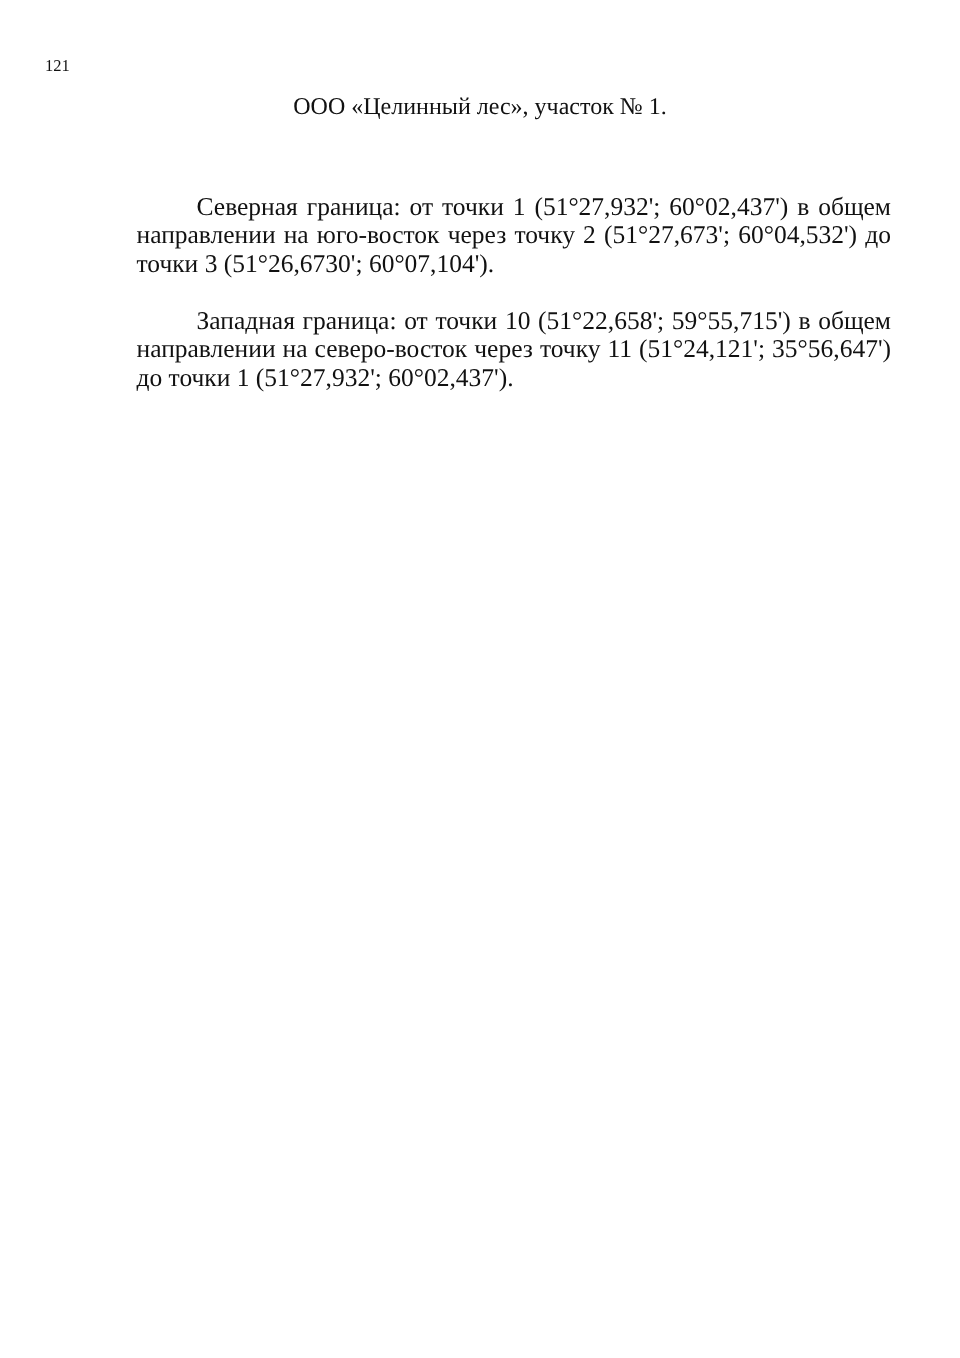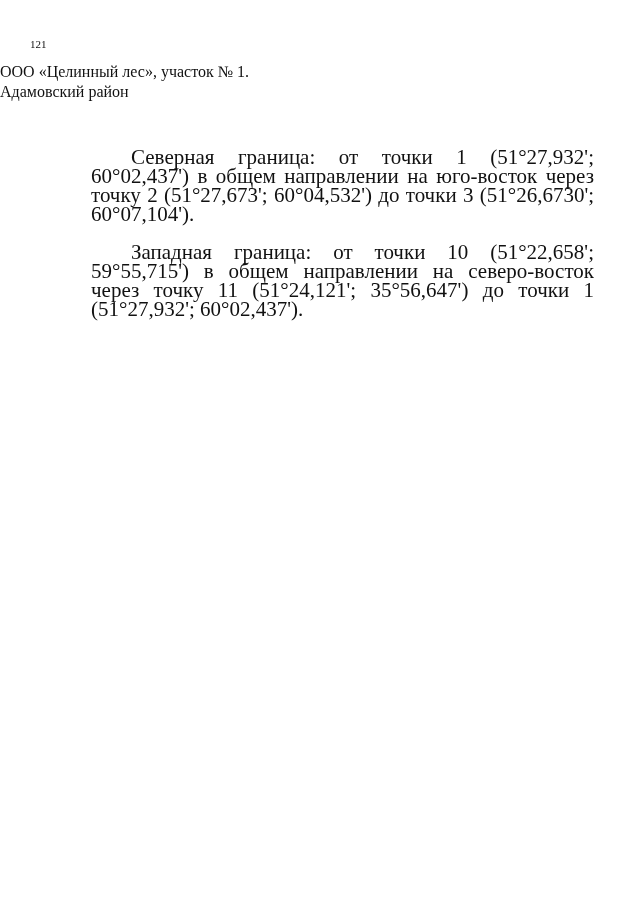--- a/index.html
+++ b/index.html
@@ -7,37 +7,36 @@
       width: 640px; height: 905px; position: relative; overflow: hidden;
       font-family: "Liberation Serif", "DejaVu Serif", serif;
       color: #111111;
     }
     .page-number {
       position: absolute; top: 37px; left: 0; width: 100%;
       text-align: left; font-size: 11px; line-height: 14px; margin-left: 30px;
     }
     .title-block {
       position: absolute; top: 62px; left: 0; width: 100%;
-      text-align: left; font-size: 16px; line-height: 19.5px;
+      text-align: center; font-size: 16px; line-height: 19.5px;
     }
     .title-block div { margin: 0; }
     .body {
-      position: absolute; top: 148px; left: 91px; width: 503px;
-      font-size: 21px; line-height: 19px;
+      position: absolute; top: 128px; left: 91px; width: 503px;
+      font-size: 17px; line-height: 19px;
     }
     .para {
       text-align: justify; text-indent: 40px; margin: 0 0 19px 0;
     }
   </style>
 </head>
 <body>
 
 <div class="page-number">121</div>
 
 <div class="title-block">
   <div>ООО «Целинный лес», участок № 1.</div>
-  <div>Адамовский район</div>
 </div>
 
 <div class="body">
   <p class="para">Северная граница: от точки 1 (51°27,932'; 60°02,437') в общем направлении на юго-восток  через точку 2 (51°27,673'; 60°04,532') до точки 3 (51°26,6730'; 60°07,104').</p>
   <p class="para">Западная граница: от точки 10 (51°22,658'; 59°55,715') в общем направлении на северо-восток через точку 11 (51°24,121'; 35°56,647') до точки 1 (51°27,932'; 60°02,437').</p>
 </div>
 
 </body></html>

